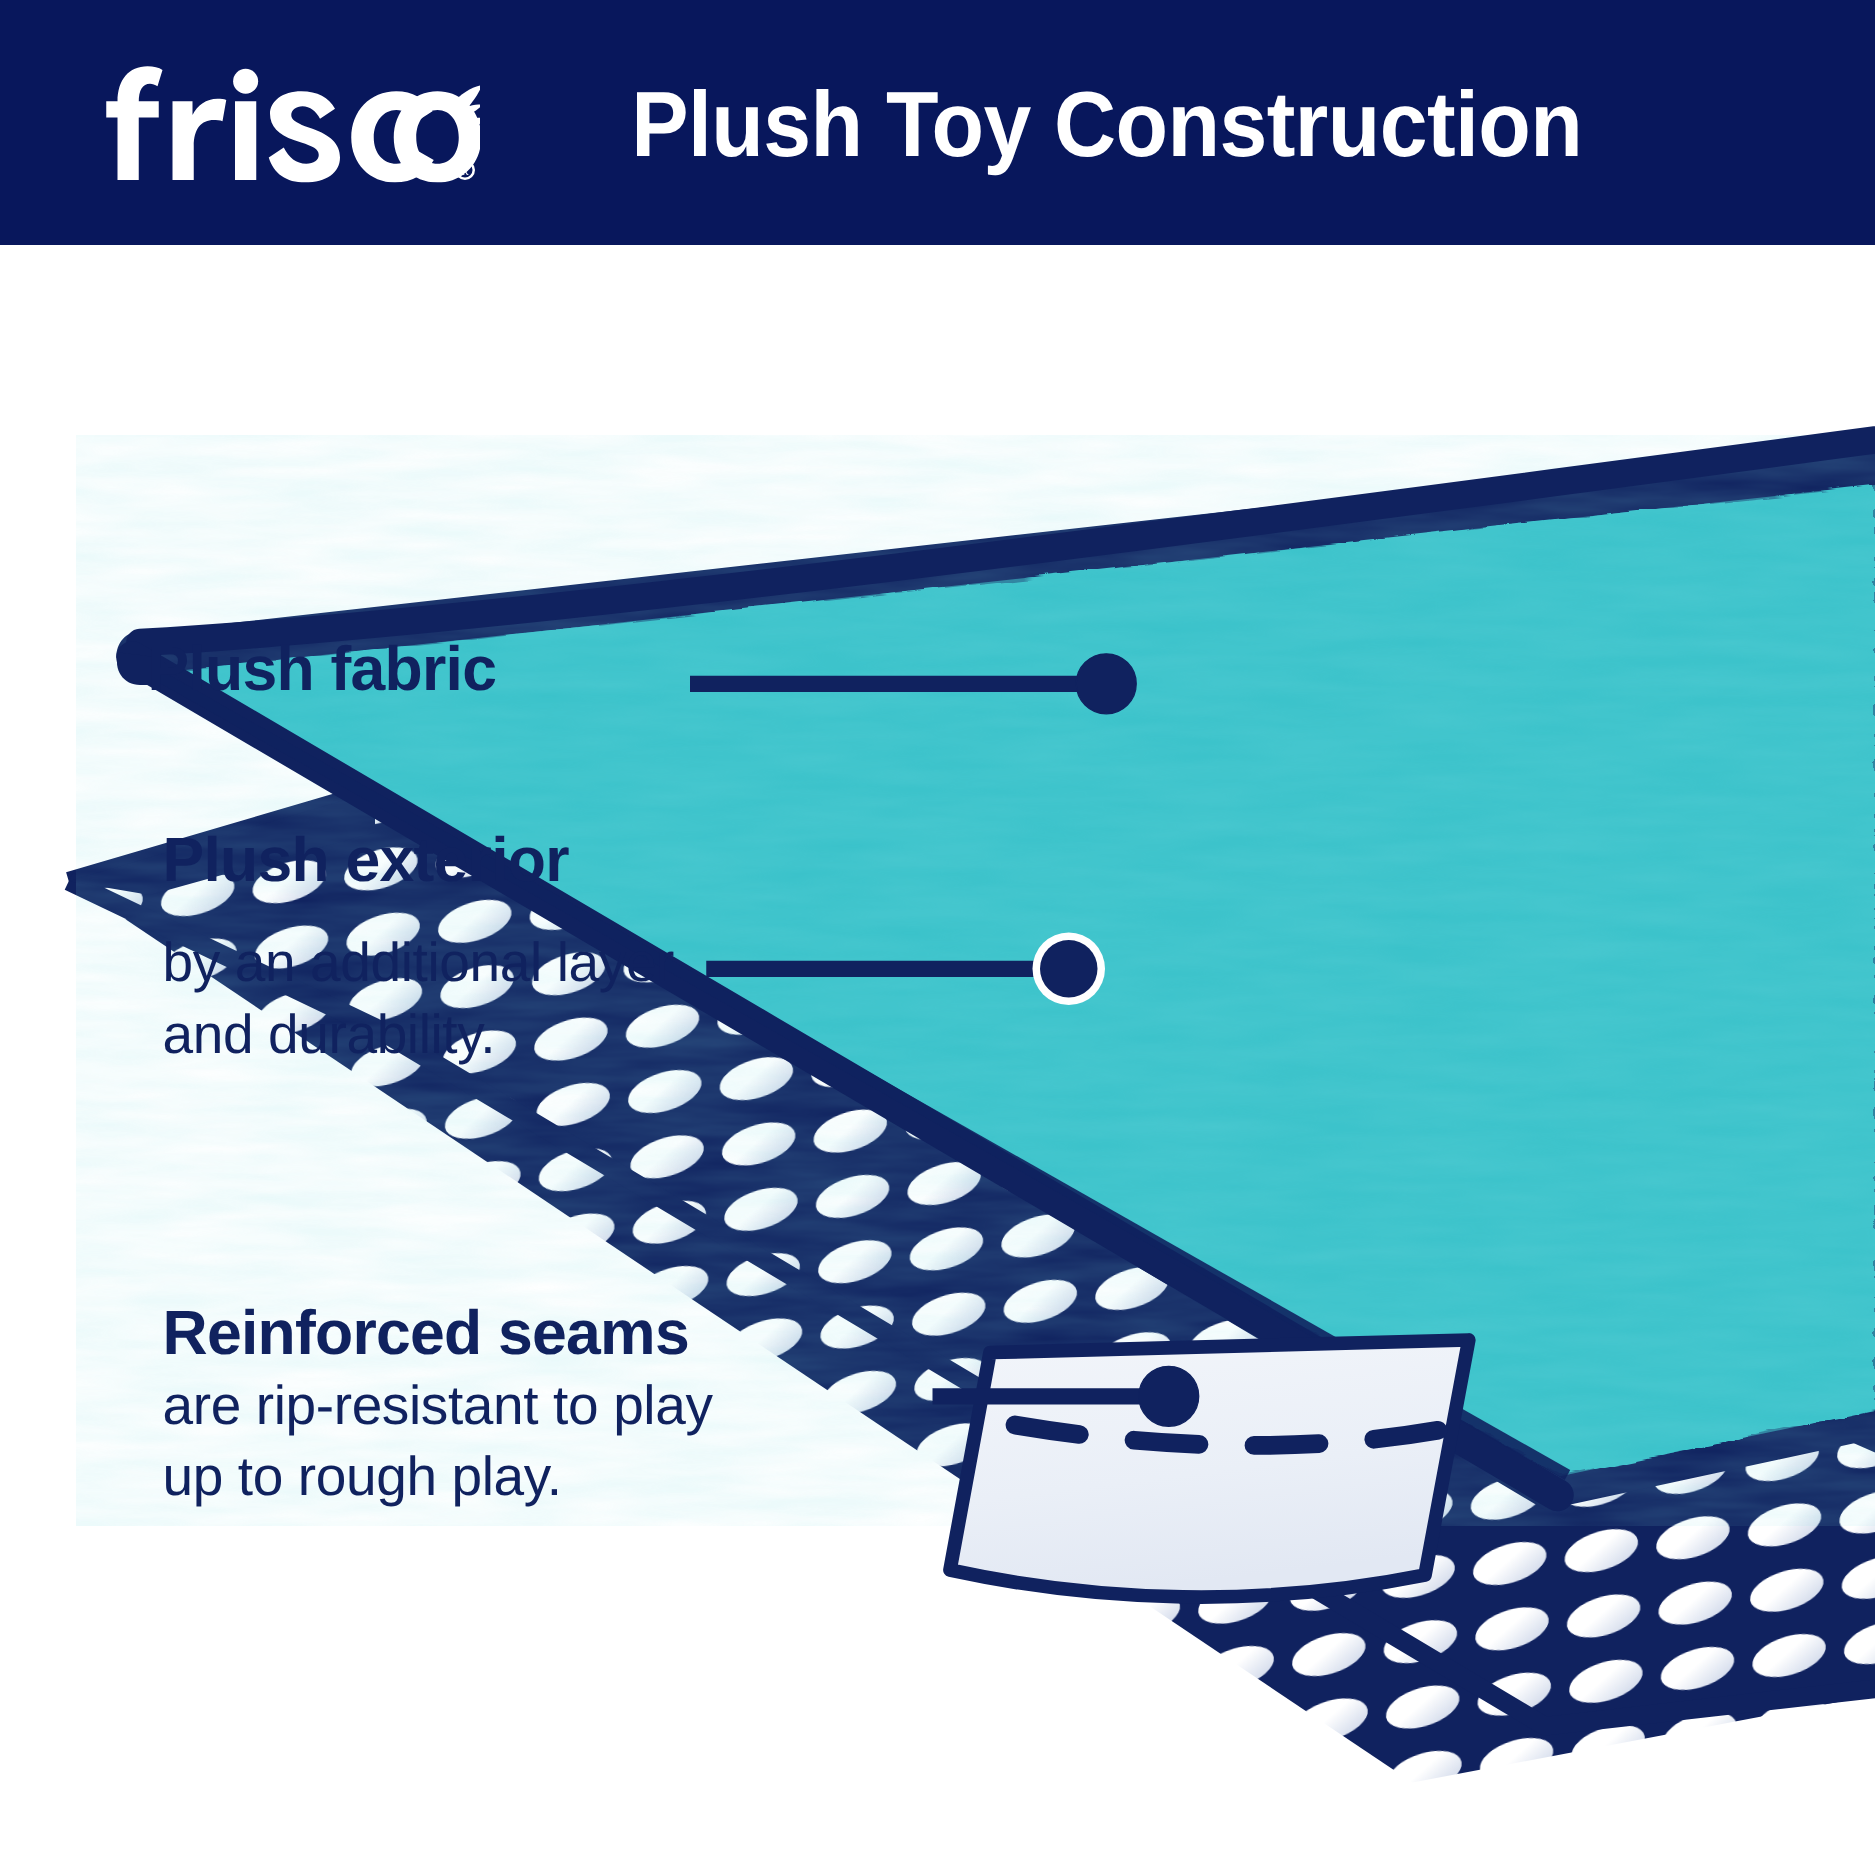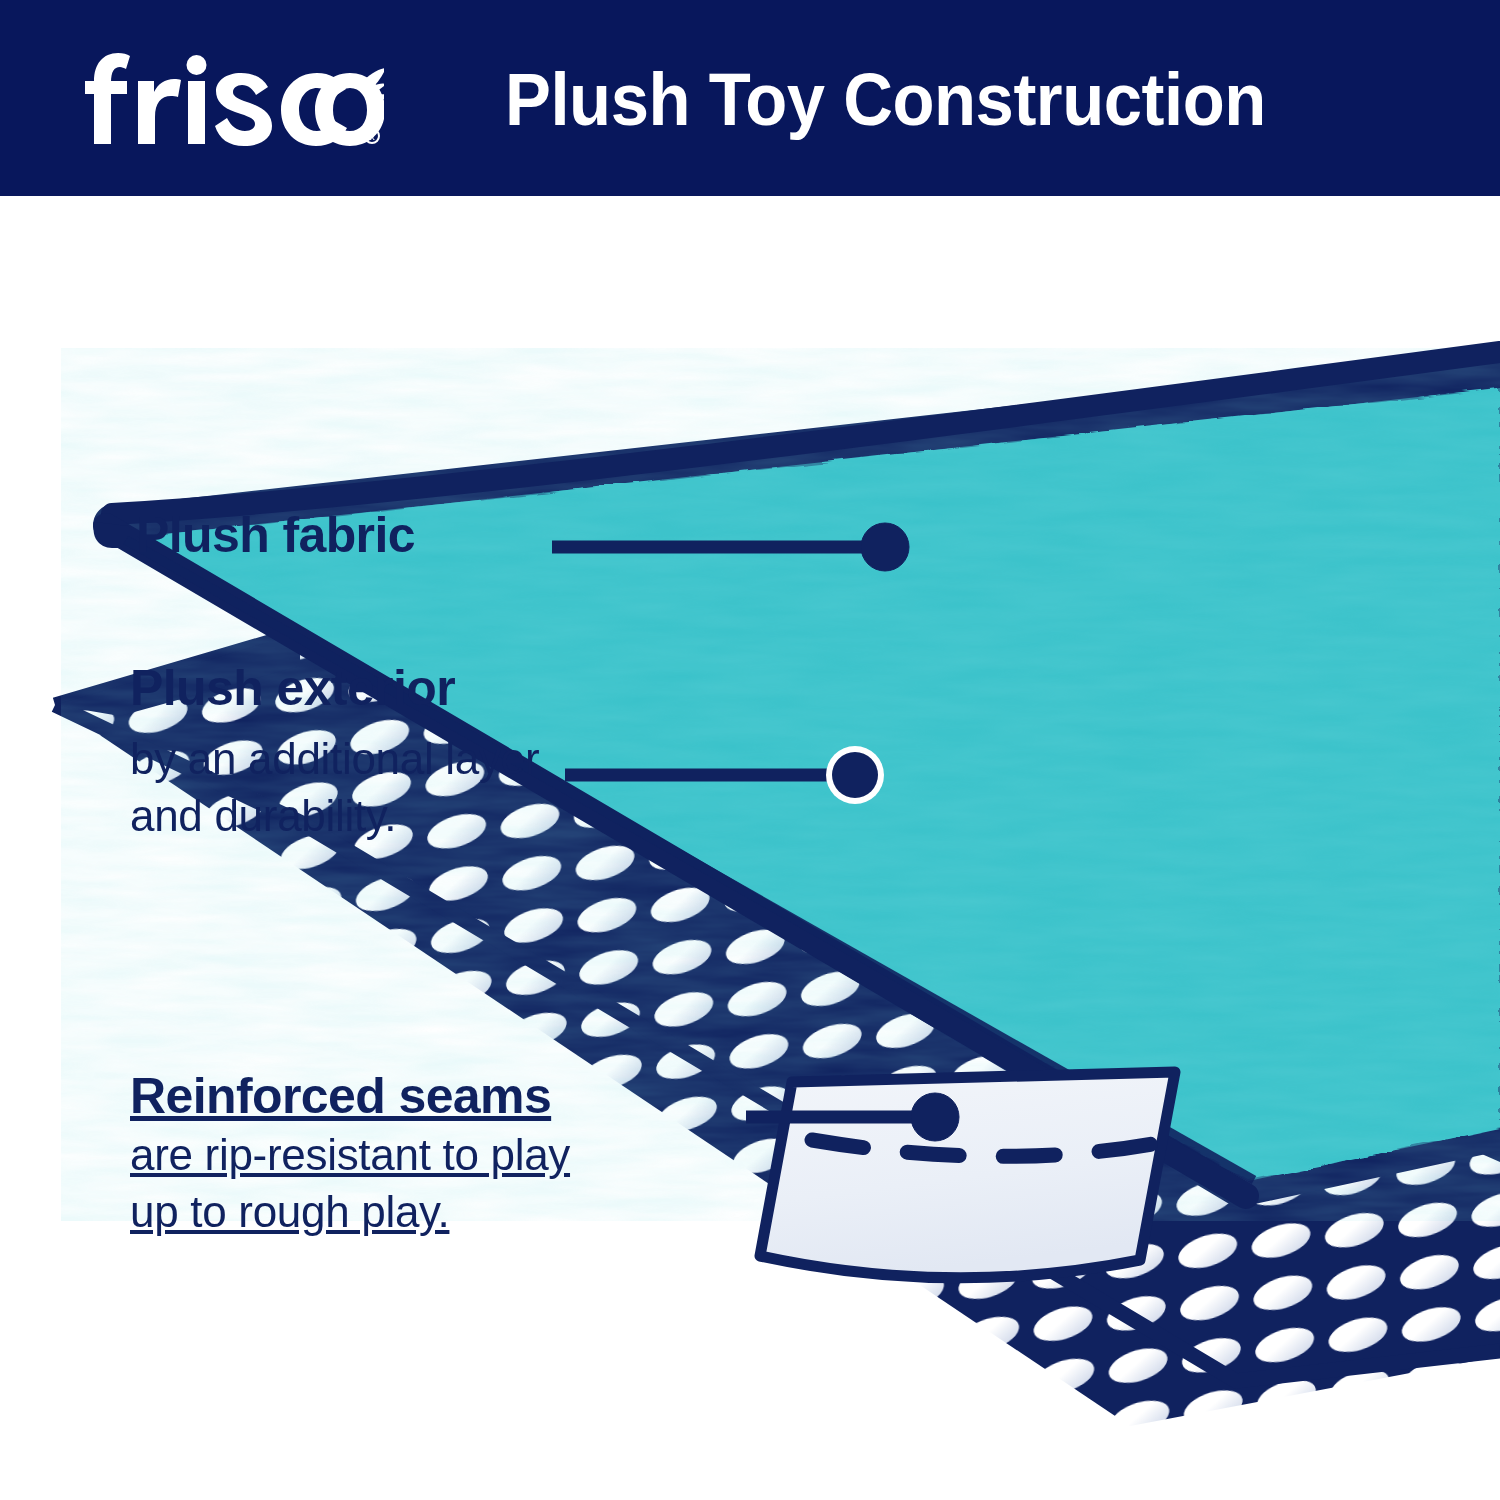--- a/index.html
+++ b/index.html
@@ -20,23 +20,23 @@
   
   #art{position:absolute;left:0;top:196px;width:1500px;height:1304px;}
   #art svg{display:block;width:1500px;height:1304px;}
 
   
   .callout{position:absolute;color:#10225F;}
   .c-head{font-size:50px;font-weight:700;line-height:60px;letter-spacing:-0.6px;
           white-space:nowrap;}
   .c-body{font-size:44px;font-weight:400;line-height:57px;letter-spacing:-0.3px;}
 
-  #co1{left:136px;top:505px;}
+  #co1{left:118px;top:505px;}
   #co2{left:130px;top:658px;}
-  #co3{left:130px;top:1066px;text-decoration:underline;}
+  #co3{left:130px;top:1036px;}
 </style>
 </head>
 <body>
 
 <div id="page">
 
   <div id="header">
 
     <div id="logo">
       <svg viewBox="0 0 300 96" xmlns="http://www.w3.org/2000/svg" aria-hidden="true">
@@ -200,21 +200,21 @@
       </g>
     </svg>
   </div>
 
   <div class="callout" id="co1">
     <div class="c-head">Plush fabric</div>
   </div>
 
   <div class="callout" id="co2">
     <div class="c-head">Plush exterior</div>
-    <div class="c-body" style="margin-top:12px">by an additional layer</div>
+    <div class="c-body" style="margin-top:24px">by an additional layer</div>
     <div class="c-body">and durability.</div>
   </div>
 
   <div class="callout" id="co3">
     <div class="c-head">Reinforced seams</div>
     <div class="c-body">are rip-resistant to play</div>
     <div class="c-body">up to rough play.</div>
   </div>
 
 </div>

